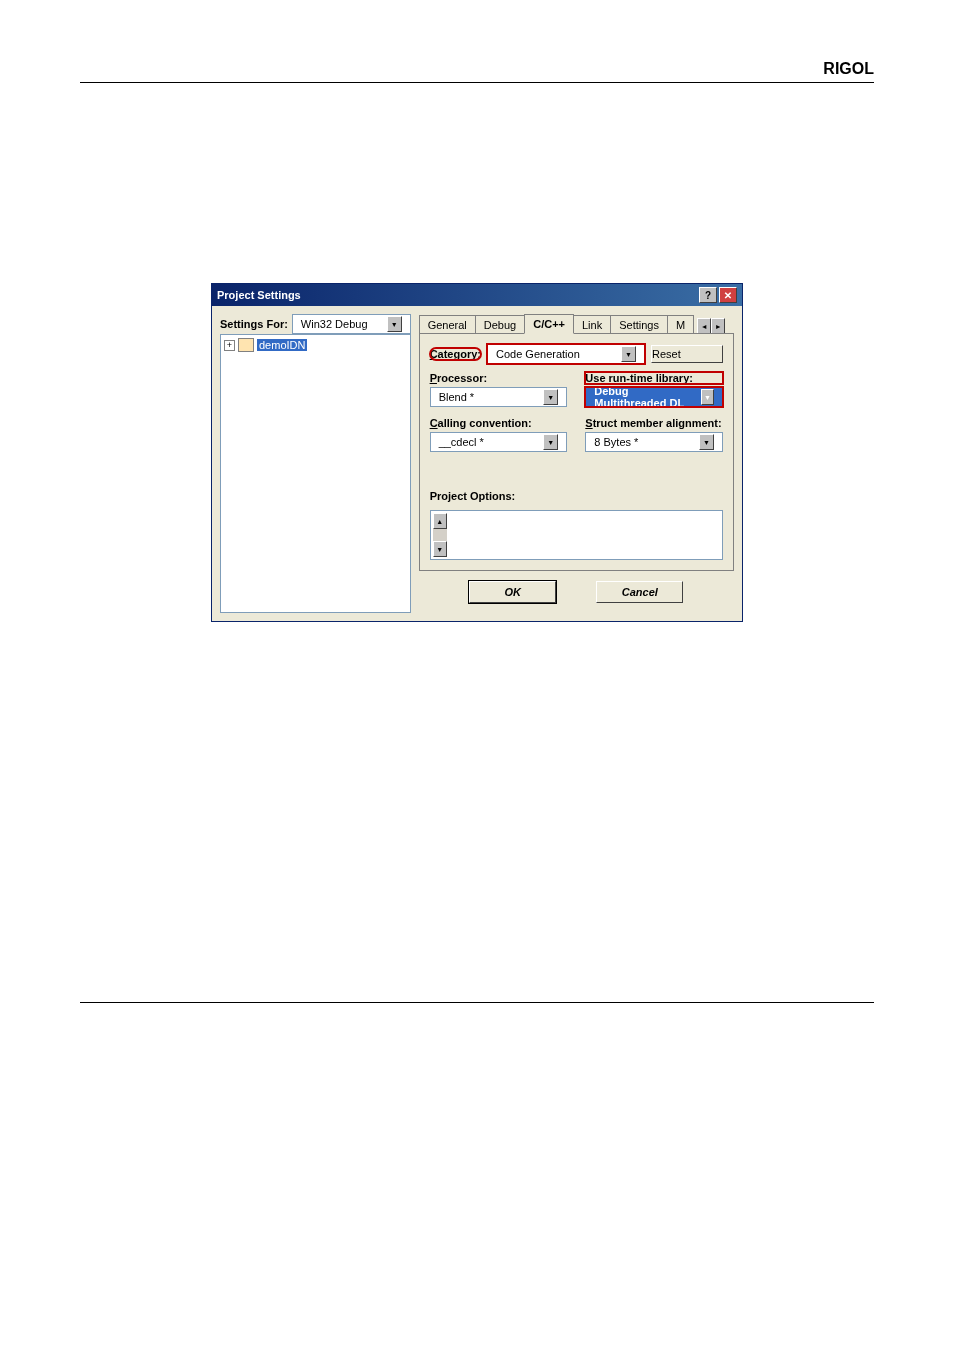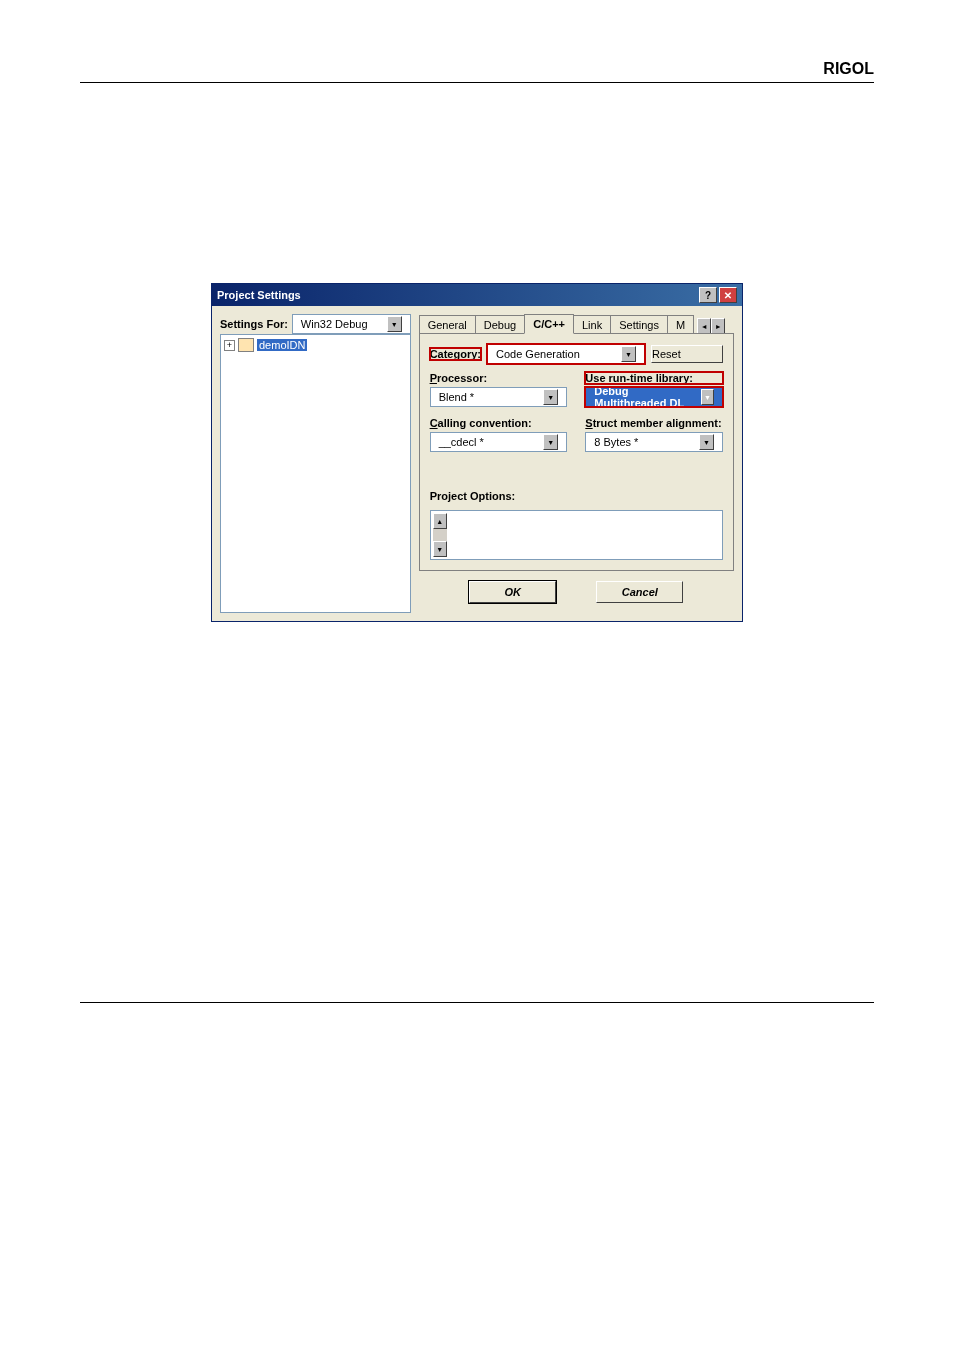--- a/index.html
+++ b/index.html
@@ -183,20 +183,21 @@
       flex-direction: column;
       gap: 8px;
     }
     .category-row {
       display: flex;
       align-items: center;
       gap: 6px;
     }
     .category-label {
       font-weight: bold;
+      border-radius: 6px;
     }
     .category-label .u { text-decoration: underline; }
     .red-outline {
       outline: 2px solid #C00000;
       outline-offset: -1px;
     }
     .reset-btn {
       width: 70px;
       padding: 2px 0;
       background: #ECE9D8;

